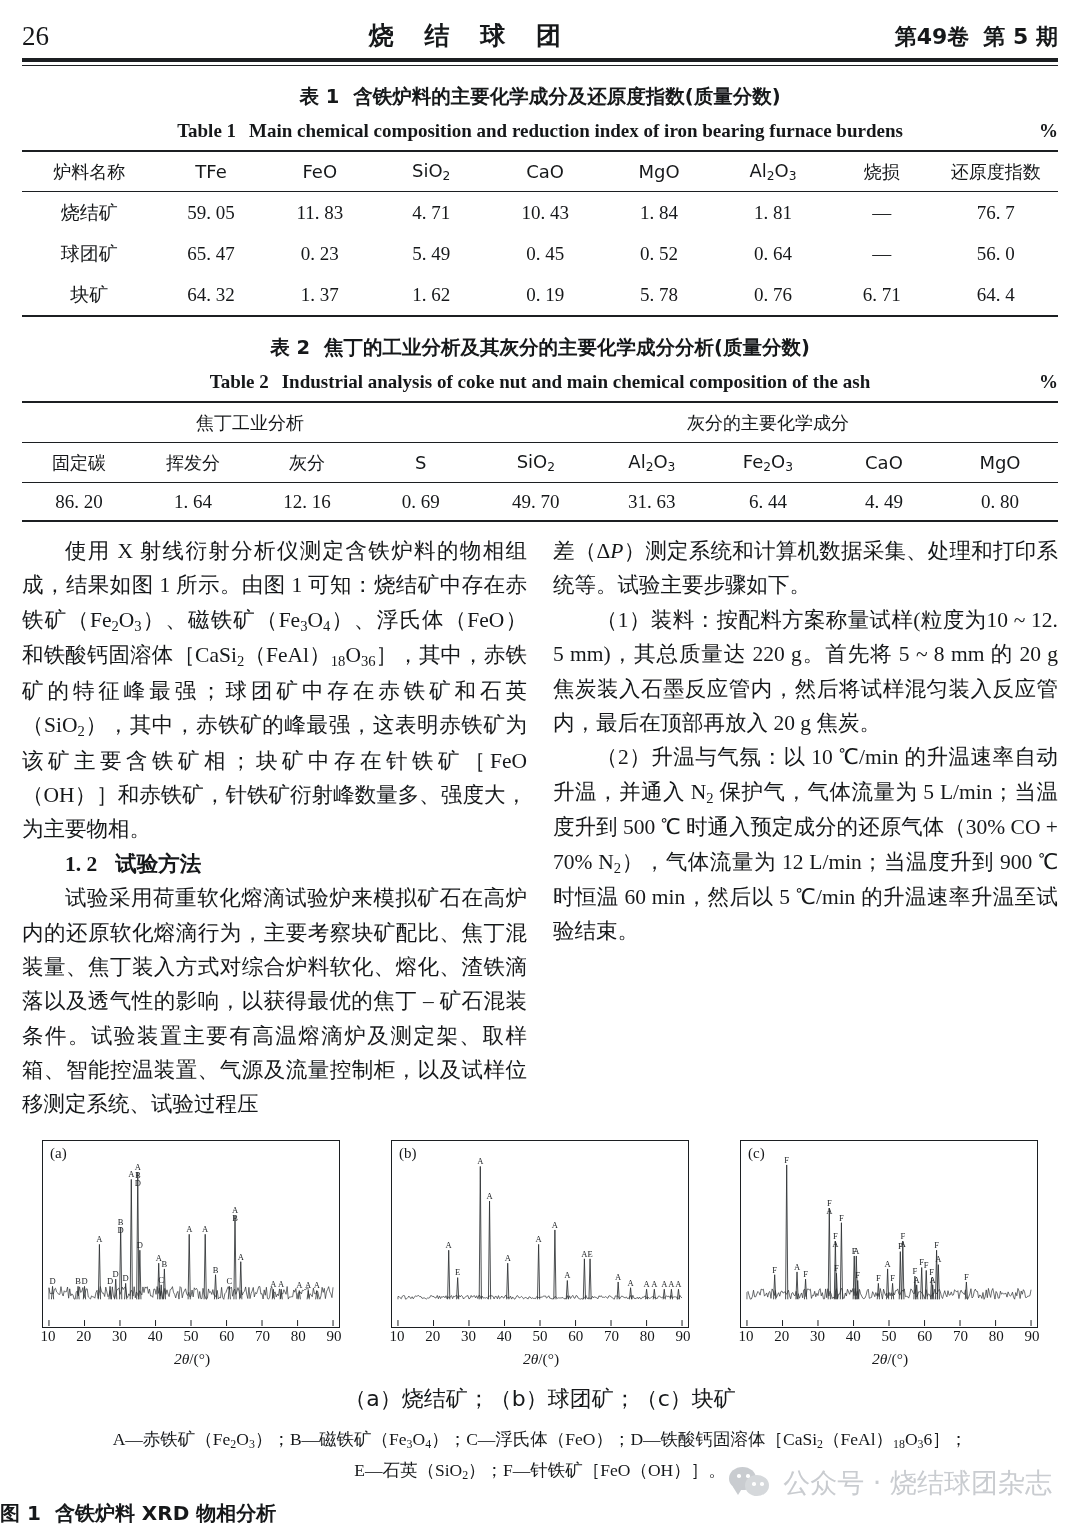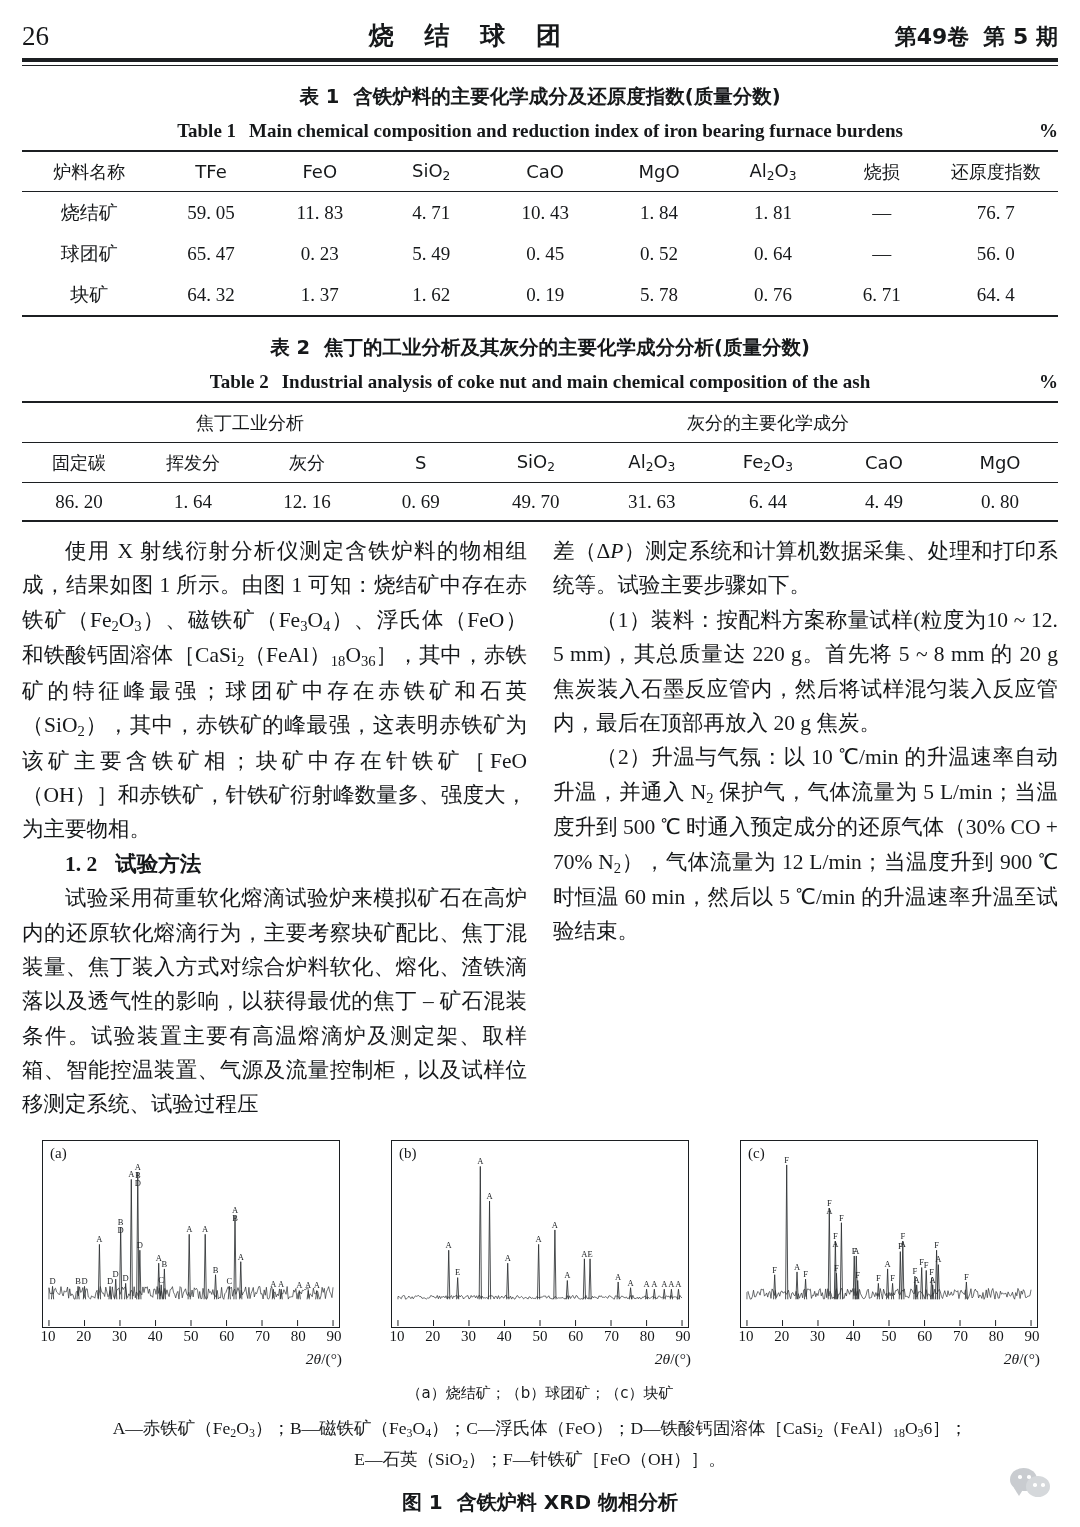--- a/index.html
+++ b/index.html
@@ -96,30 +96,30 @@
   .plotbox svg{display:block;width:100%;height:100%;}
   .axis{
     position:relative;width:298px;height:20px;
   }
   .axis .tick{
     position:absolute;top:0;font-size:15px;
     transform:translateX(-50%);
     font-family:"Liberation Serif","DejaVu Serif",serif;
   }
   .axislabel{
-    text-align:right;font-size:15.5px;margin-top:2px;
+    text-align:center;font-size:15.5px;margin-top:2px;
     font-family:"Liberation Serif","DejaVu Serif",serif;
   }
 
   
-  .fig-sub{text-align:center;font-size:15px;margin-top:16px;
+  .fig-sub{text-align:center;font-size:22px;margin-top:16px;
     font-family:"DejaVu Sans","Liberation Sans",sans-serif;}
   .fig-legend{text-align:center;font-size:17.5px;margin-top:10px;line-height:1.75;
     font-family:"Liberation Serif","DejaVu Serif",serif;}
-  .fig-cap-cn{text-align:center;font-size:20px;font-weight:700;margin-top:14px;
+  .fig-cap-cn{text-align:left;font-size:20px;font-weight:700;margin-top:14px;
     font-family:"DejaVu Sans","Liberation Sans",sans-serif;}
   .fig-cap-cn .num{margin-right:14px;}
 
   
   .watermark{
     position:absolute;right:28px;bottom:36px;
     display:flex;align-items:center;gap:12px;
     color:#c9ccd0;font-size:27px;
     font-family:"DejaVu Sans","Liberation Sans",sans-serif;
     pointer-events:none;
@@ -519,15 +519,16 @@
   <div class="watermark">
     <span class="wm-icon">
       <span class="b1"></span>
         <span class="b2"></span>
         <span class="t1"></span>
       <span class="d" style="left:8px;top:8px;"></span>
       <span class="d" style="left:17px;top:8px;"></span>
       <span class="d" style="left:23px;top:16px;"></span>
       <span class="d" style="left:31px;top:16px;"></span>
     </span>
+    <span>公众号 · 烧结球团杂志</span>
   </div>
 
 </div>
 
 </body></html>

